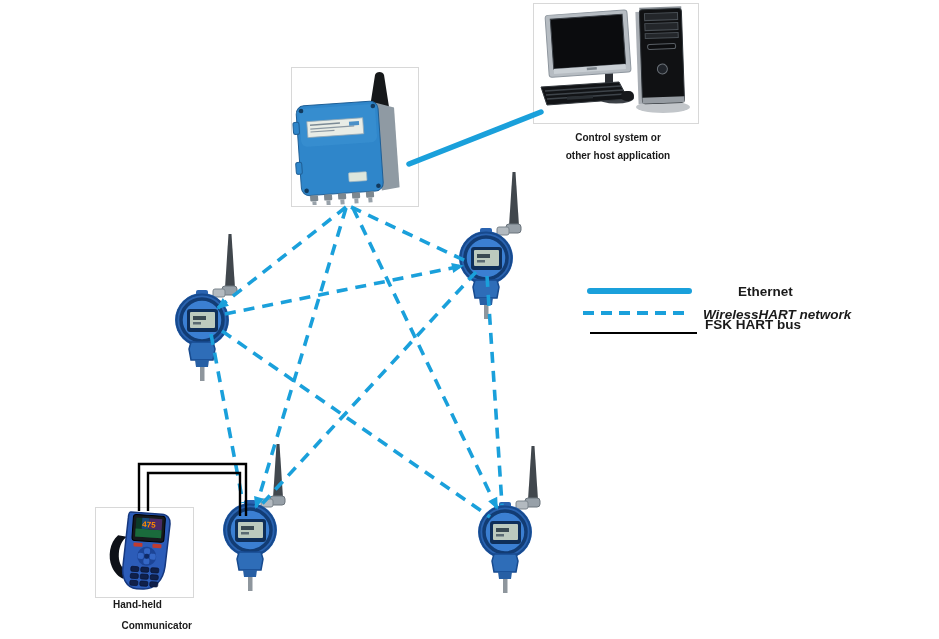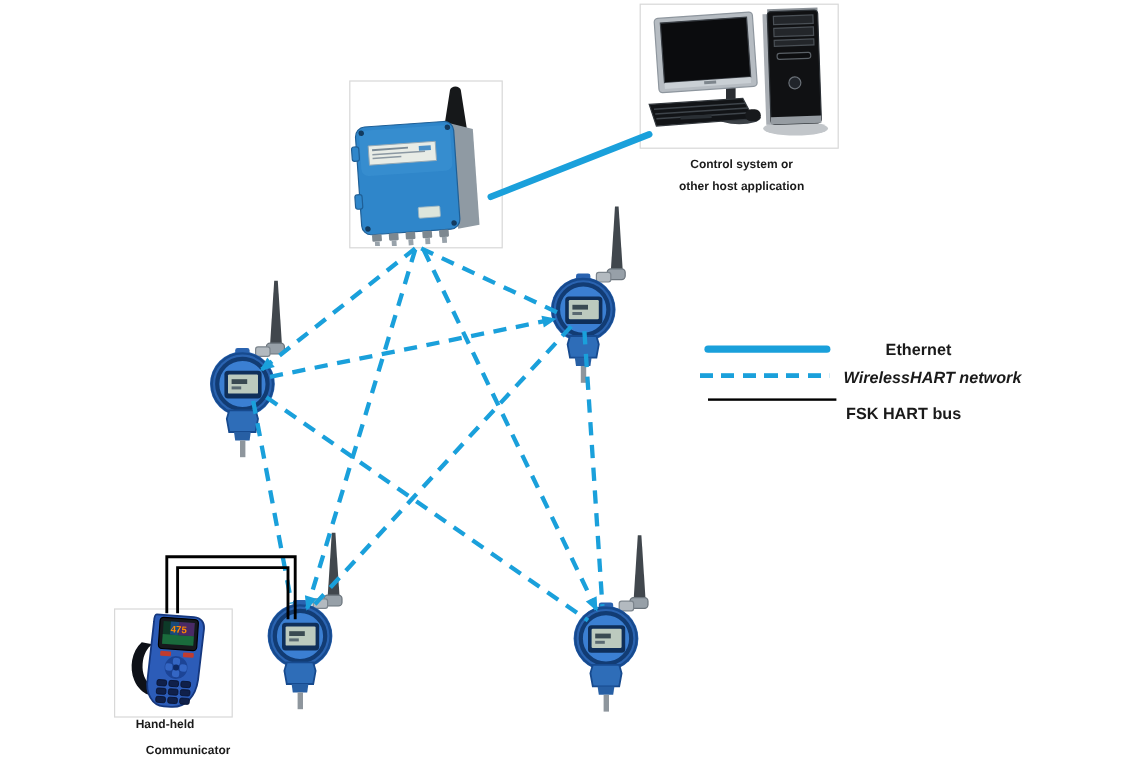--- a/index.html
+++ b/index.html
@@ -205,15 +205,15 @@
 
   <div class="legend-line" style="left:587px;top:288px;width:105px;height:5.5px;background:#1AA0DB;border-radius:3px;"></div>
   <div class="legend-lbl" style="left:710px;top:283px;margin-left:28px;">Ethernet</div>
 
   <div class="legend-line" style="left:583px;top:311px;width:108px;height:4px;background:repeating-linear-gradient(90deg,#1AA0DB 0 11px,transparent 11px 18px);"></div>
   <div class="legend-lbl clip" style="left:703px;top:306px;width:159px;font-style:italic;">
     <span style="margin-left:0;">WirelessHART network</span>
   </div>
 
   <div class="legend-line" style="left:590px;top:332px;width:107px;height:2px;background:#000;"></div>
-  <div class="legend-lbl" style="left:705px;top:336px;">FSK HART bus</div>
+  <div class="legend-lbl" style="left:705px;top:316px;">FSK HART bus</div>
 
 </div>
 
 </body></html>

